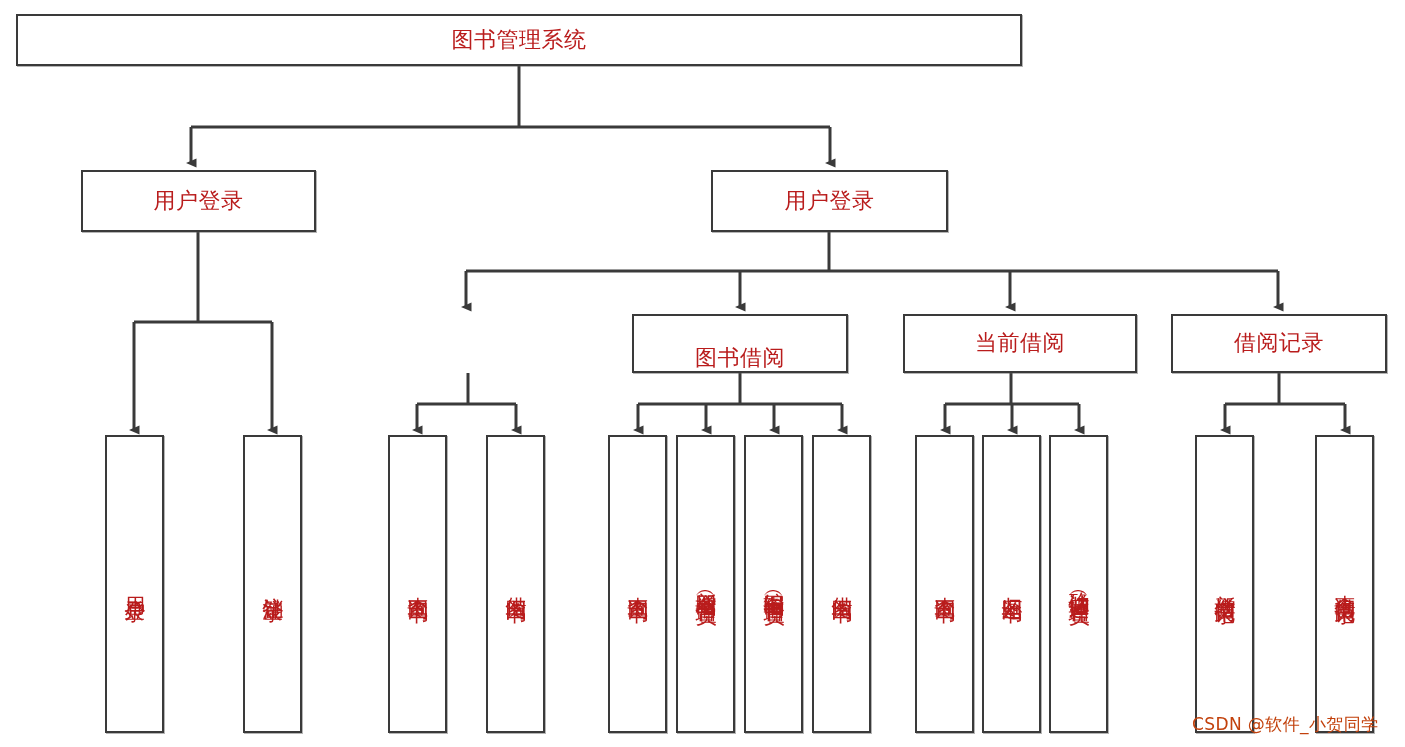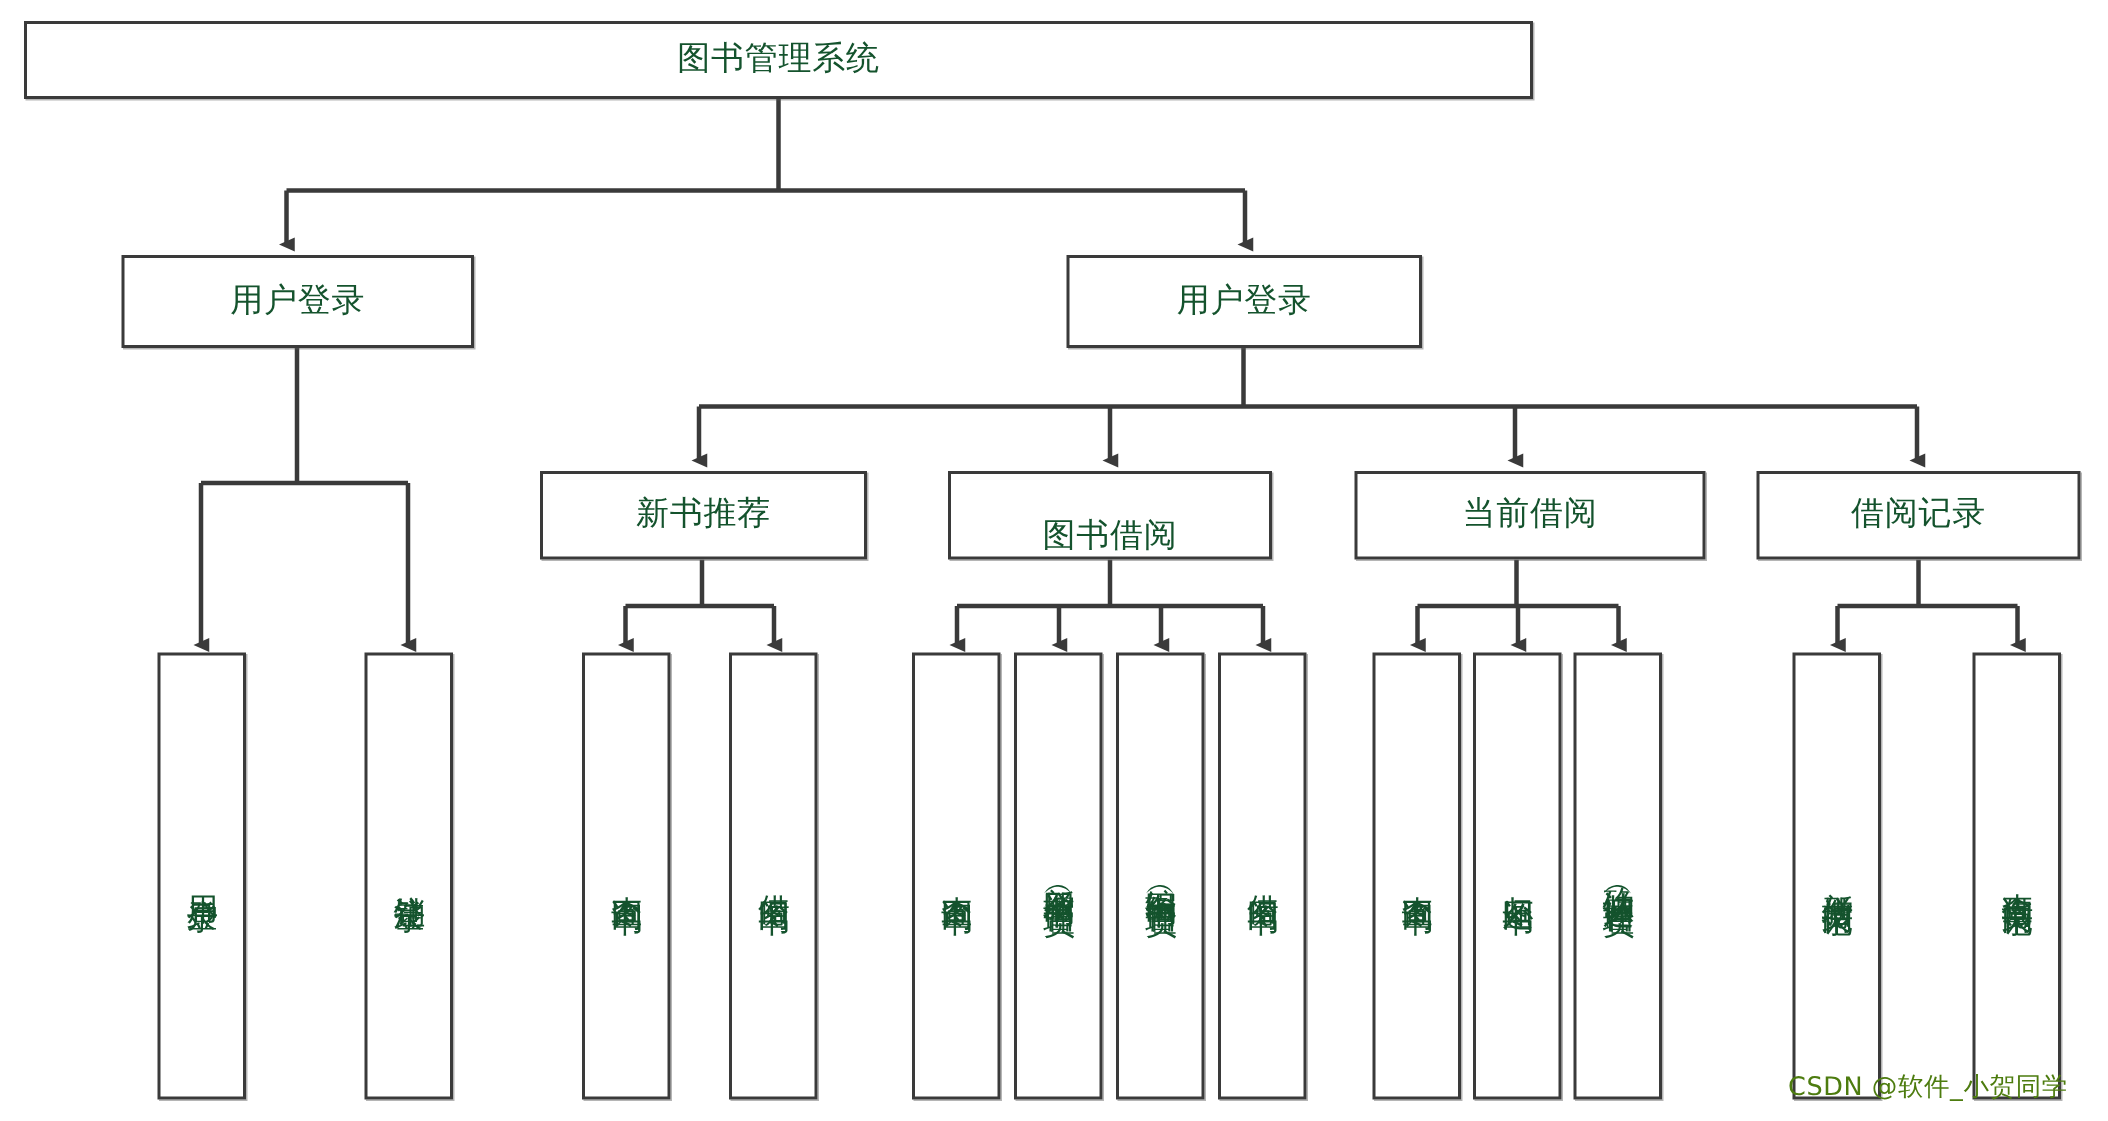--- a/index.html
+++ b/index.html
@@ -23,21 +23,21 @@
     left: 0;
     top: 0;
     width: 1405px;
     height: 747px;
   }
   .node {
     position: absolute;
     box-sizing: border-box;
     border: 2px solid #3a3a3a;
     background: #ffffff;
-    color: #14532d;
+    color: #b91c1c;
     display: flex;
     align-items: center;
     justify-content: center;
     text-align: center;
     box-shadow: 1px 1px 0 rgba(90,90,90,0.45);
   }
   .node-label {
     display: block;
     line-height: 1.12;
     letter-spacing: 0.5px;
@@ -55,21 +55,21 @@
     font-size: 21px;
     letter-spacing: 2px;
     line-height: 1.0;
     max-height: 100%;
   }
   #watermark {
     position: absolute;
     left: 1192px;
     top: 713px;
     font-size: 17px;
-    color: #4d7c0f;
+    color: #c2410c;
     letter-spacing: 0.4px;
     white-space: nowrap;
     pointer-events: none;
   }
 </style>
 </head>
 <body>
 
 <div id="diagram-root">
 
@@ -129,23 +129,20 @@
     <span class="node-label">图书管理系统</span>
   </div>
 
   <div class="node horiz" style="left:81px; top:170px; width:235px; height:62px;">
     <span class="node-label">用户登录</span>
   </div>
   <div class="node horiz" style="left:711px; top:170px; width:237px; height:62px;">
     <span class="node-label">用户登录</span>
   </div>
 
-  <div class="node horiz" style="left:360px; top:314px; width:218px; height:59px;">
-    <span class="node-label">新书推荐</span>
-  </div>
   <div class="node horiz" style="left:632px; top:314px; width:216px; height:59px;align-items:flex-end;">
     <span class="node-label">图书借阅</span>
   </div>
   <div class="node horiz" style="left:903px; top:314px; width:234px; height:59px;">
     <span class="node-label">当前借阅</span>
   </div>
   <div class="node horiz" style="left:1171px; top:314px; width:216px; height:59px;text-align:right;">
     <span class="node-label">借阅记录</span>
   </div>
 

